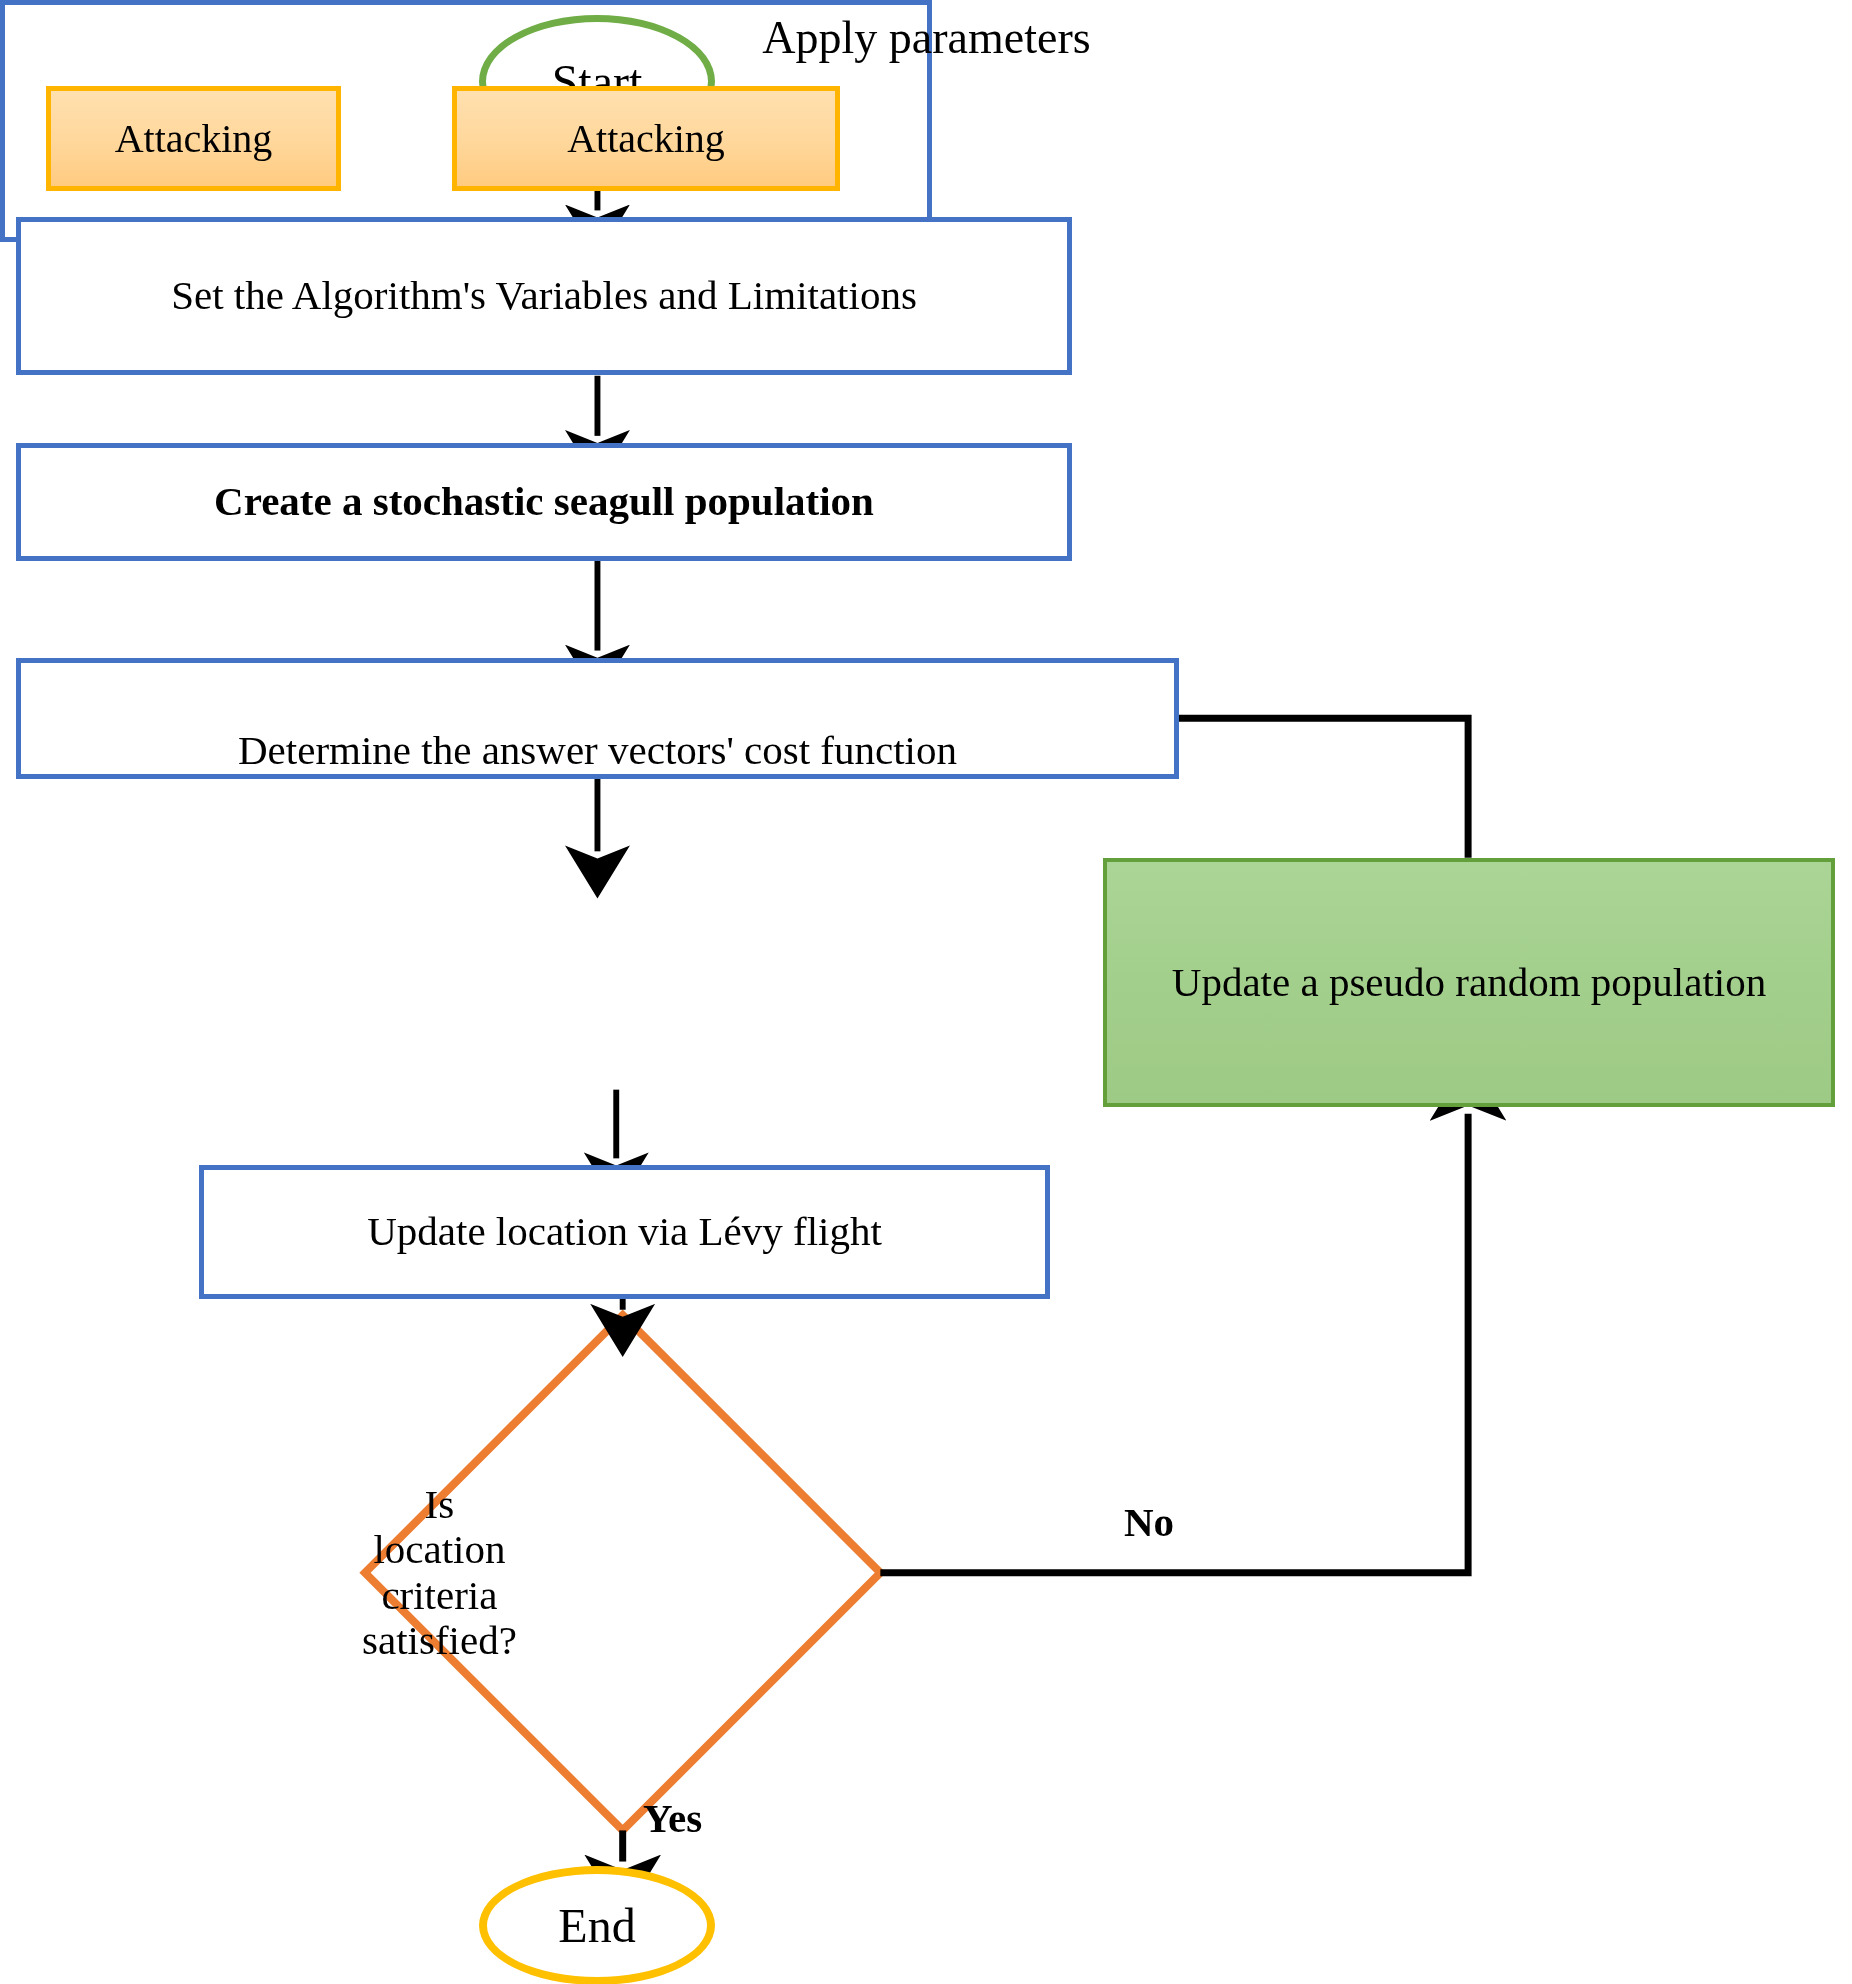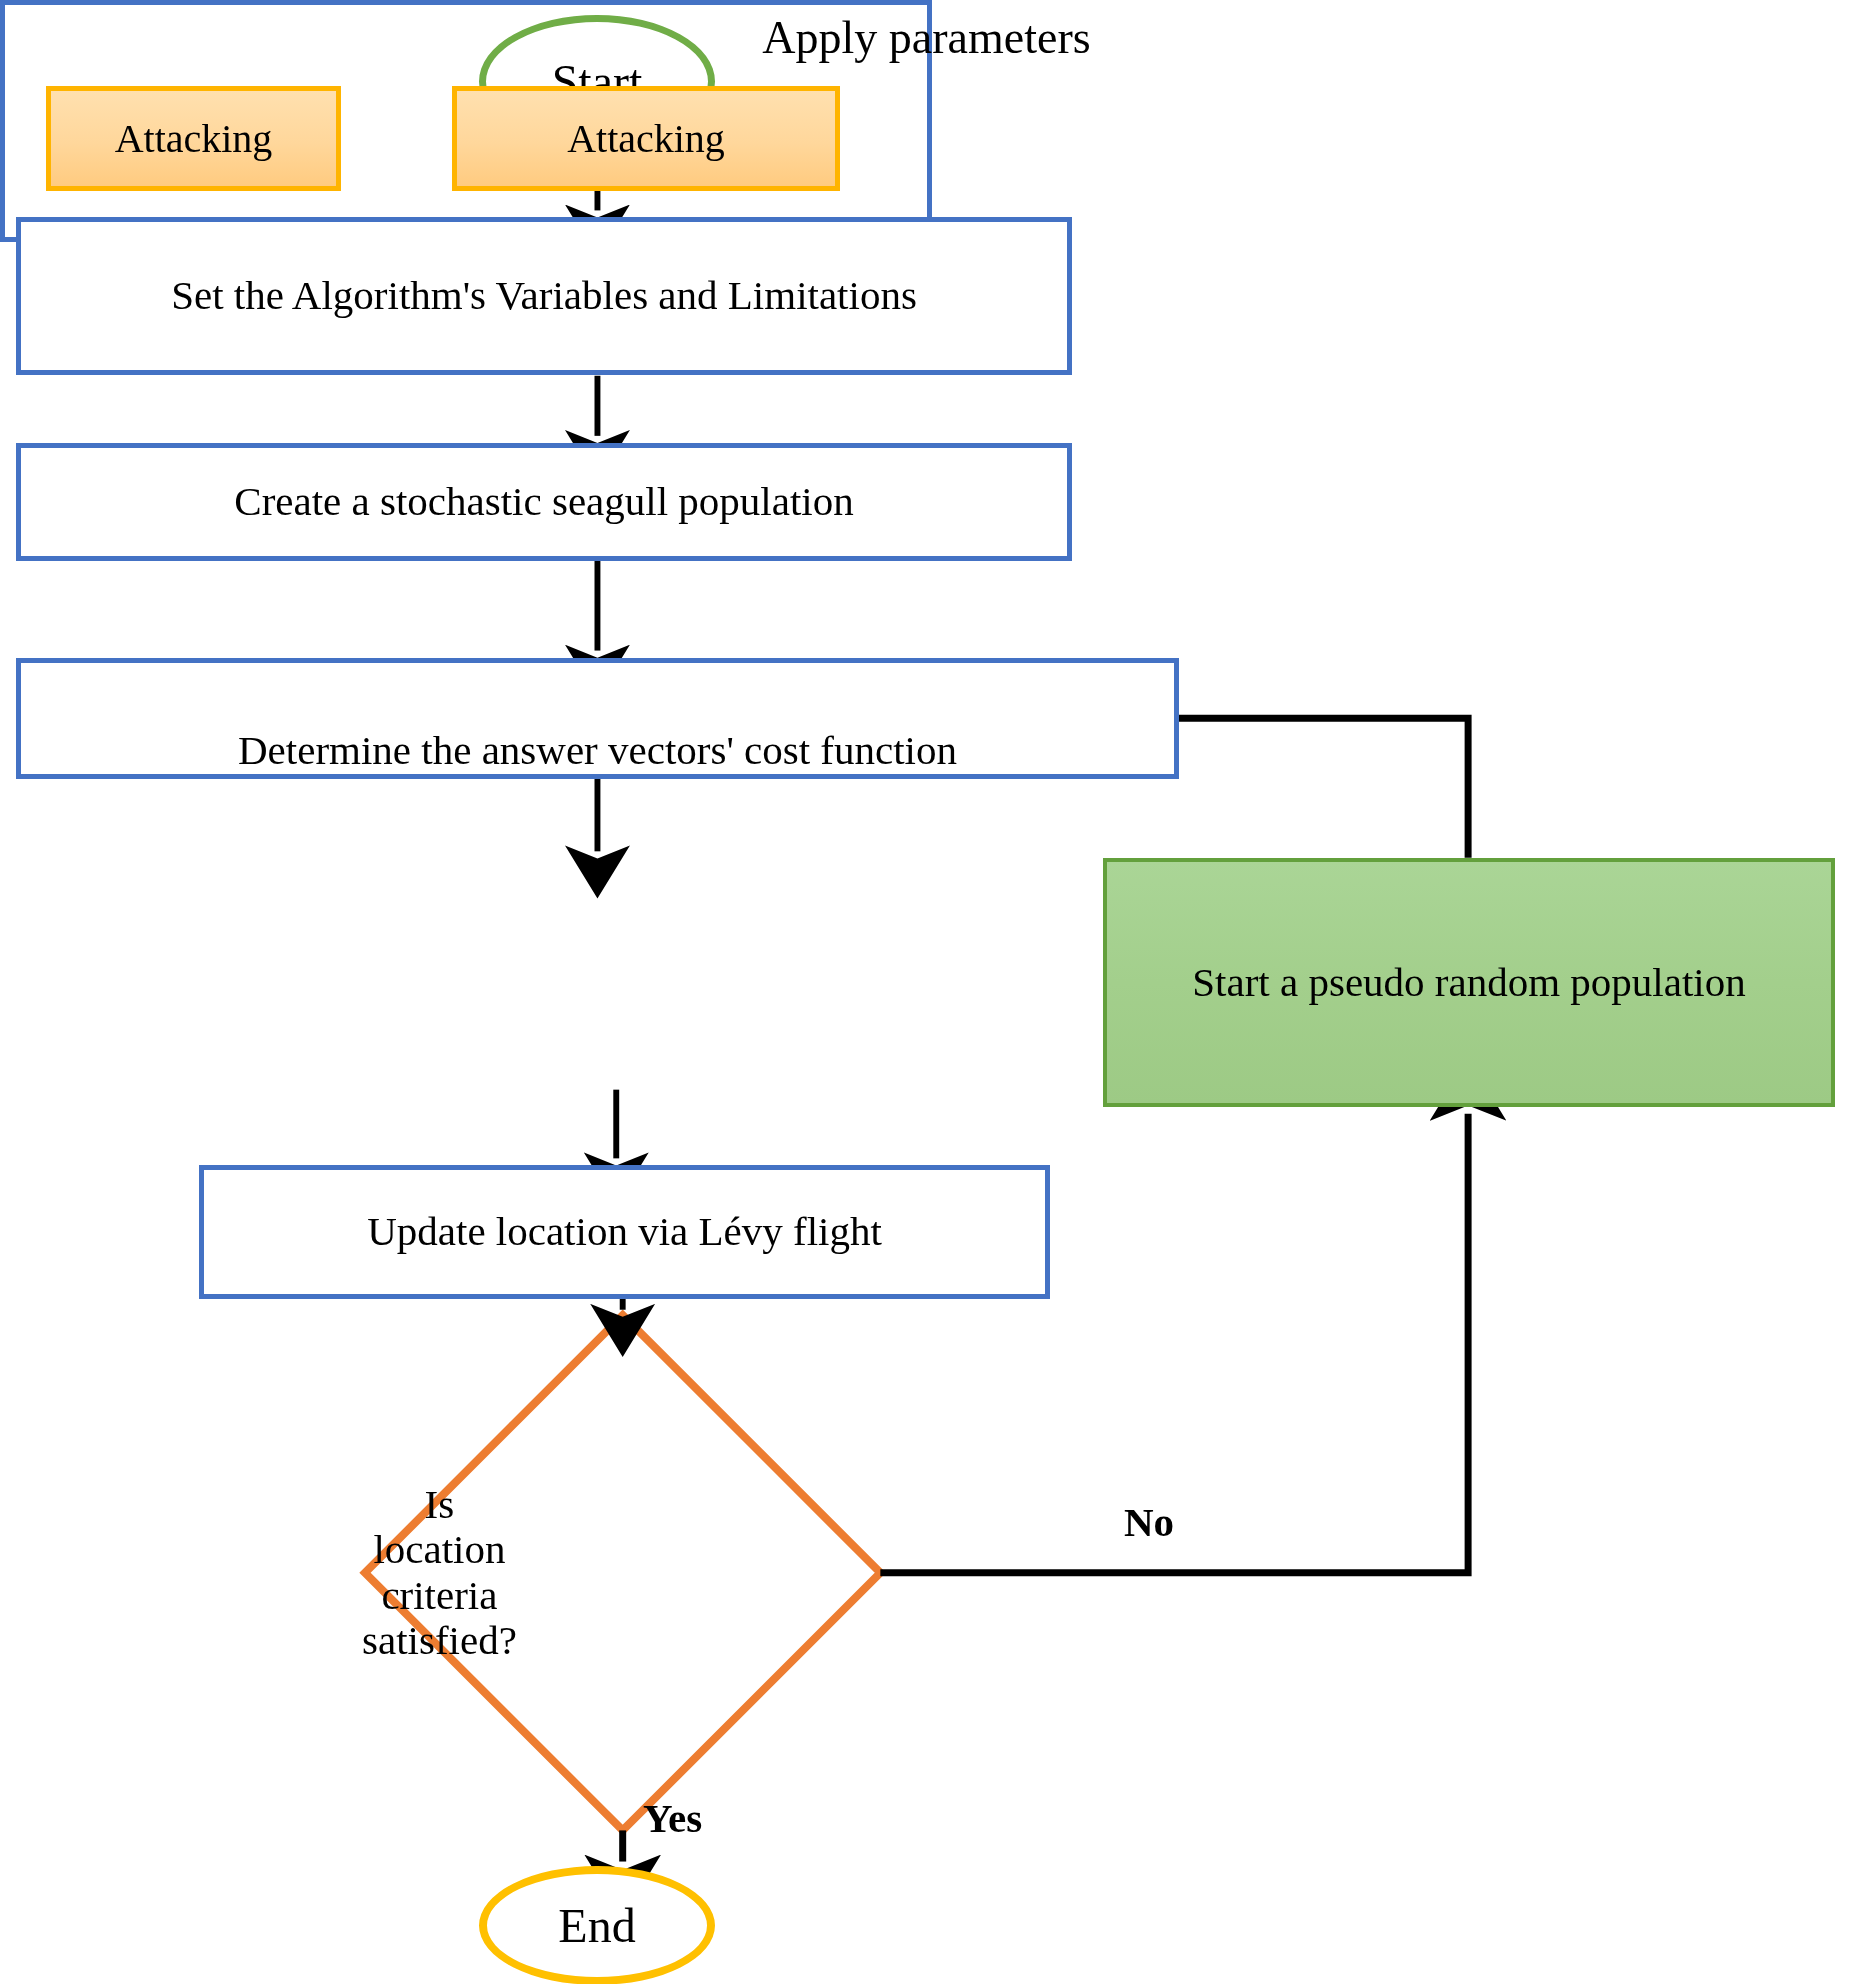--- a/index.html
+++ b/index.html
@@ -11,21 +11,21 @@
 
   
   .term{border-radius:50%;background:#ffffff;}
   #start-node{left:479px;top:15px;width:236px;height:133px;border:7px solid #70AD47;}
   #end-node{left:479px;top:1866px;width:236px;height:119px;border:8.6px solid #FFC000;}
   #start-node .txt,#end-node .txt{font-size:48px;}
 
   
   .proc{background:#ffffff;border:5.9px solid #4472C4;}
   #proc-setup{left:16px;top:217px;width:1056px;height:158px;}
-  #proc-population{left:16px;top:443px;width:1056px;height:118px;}
+  #proc-population{left:16px;top:443px;width:1056px;height:118px;font-weight:bold;}
   #proc-cost{left:16px;top:658px;width:1163px;height:121px;align-items:flex-end;}
   #proc-levy{left:199px;top:1165px;width:851px;height:134px;}
   .proc .txt{font-size:41px;}
 
   
   #proc-apply{left:150px;top:858px;width:922px;height:232px;border:5.9px solid #4472C4;
               background:#ffffff;display:block;}
   #apply-title{position:absolute;left:0;right:0;top:15px;text-align:center;font-size:46px;line-height:1;}
   .subbox{position:absolute;box-sizing:border-box;display:flex;align-items:center;justify-content:center;
           border:5.4px solid #FFB400;
@@ -103,21 +103,21 @@
   <div class="subbox" id="sub-attacking">
     <span class="txt">Attacking</span>
   </div>
   <div class="subbox" id="sub-migration">
     <span class="txt">Attacking</span>
   </div>
 </div>
 
 <div class="node" id="proc-singer">
   <span class="txt">
-    <span class="l1">Start a pseudo random population</span>
+    <span class="l1">Update a pseudo random population</span>
   </span>
 </div>
 
 <div class="node proc" id="proc-levy">
   <span class="txt">Update location via Lévy flight</span>
 </div>
 
 <div id="decision-label">
   <span class="txt">
     <span>Is</span>

